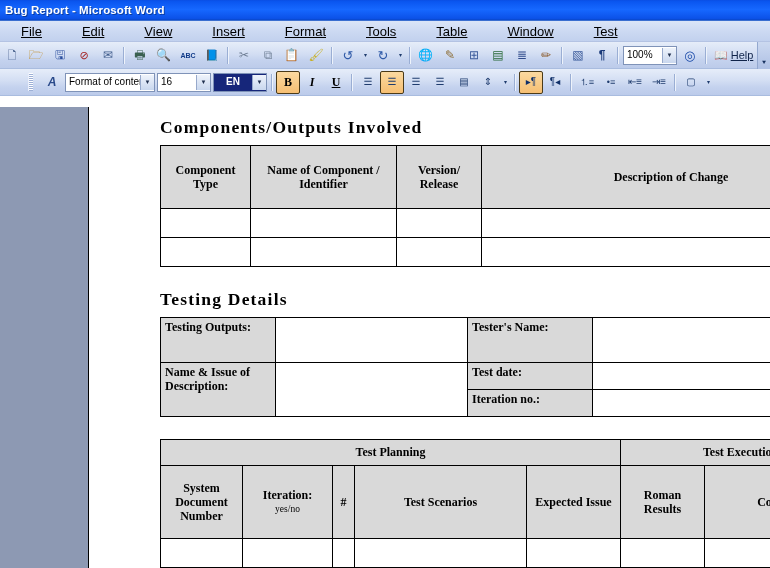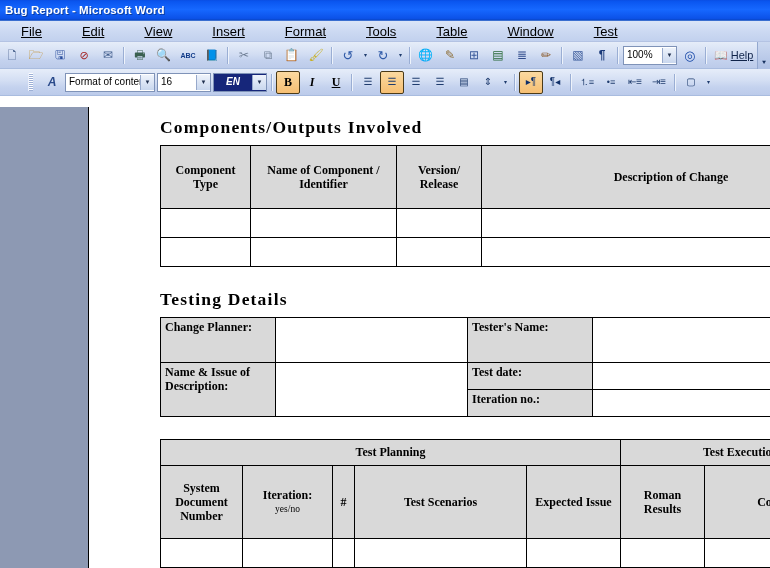--- a/index.html
+++ b/index.html
@@ -74,21 +74,21 @@
     flex:1;line-height:16px;
   }
   .combo .carr{
     width:13px;height:15px;background:linear-gradient(to bottom,#eef3fb,#c9d7ee);
     border-left:1px solid #97a9cb;display:flex;align-items:center;justify-content:center;
     font-size:6px;color:#20304f;
   }
   .combo.style{width:88px;}
   .combo.font{width:114px;}
   .combo.size{width:52px;}
-  .combo.lang{width:52px;background:#16267a;font-style:italic;}
+  .combo.lang{width:52px;background:#16267a;}
   .combo.lang .cval{color:#fff;font-weight:bold;font-size:10px;text-align:center;}
   .combo.zoom{width:52px;}
 
   .readbtn{
     display:flex;align-items:center;height:20px;padding:0 4px;gap:3px;
     font-size:11px;color:#10244a;cursor:default;
   }
   .overflow{
     position:absolute;right:0;top:0;width:12px;height:25px;
     background:linear-gradient(to bottom,#ccd9f0,#aec0e4);
@@ -310,21 +310,21 @@
 
         <table class="doc t2">
           <colgroup>
             <col style="width:115px">
               <col style="width:192px">
               <col style="width:125px">
               <col style="width:268px">
           </colgroup>
           <tbody>
             <tr class="rA">
-              <td class="hdl">Change Planner:</td>
+              <td class="hdl">Testing Outputs:</td>
               <td></td>
               <td class="hdl">Tester's Name:</td>
               <td></td>
             </tr>
             <tr class="rB">
               <td class="hdl" rowspan="2">Name &amp; Issue of Description:</td>
               <td rowspan="2"></td>
               <td class="hdl">Test date:</td>
               <td></td>
             </tr>

